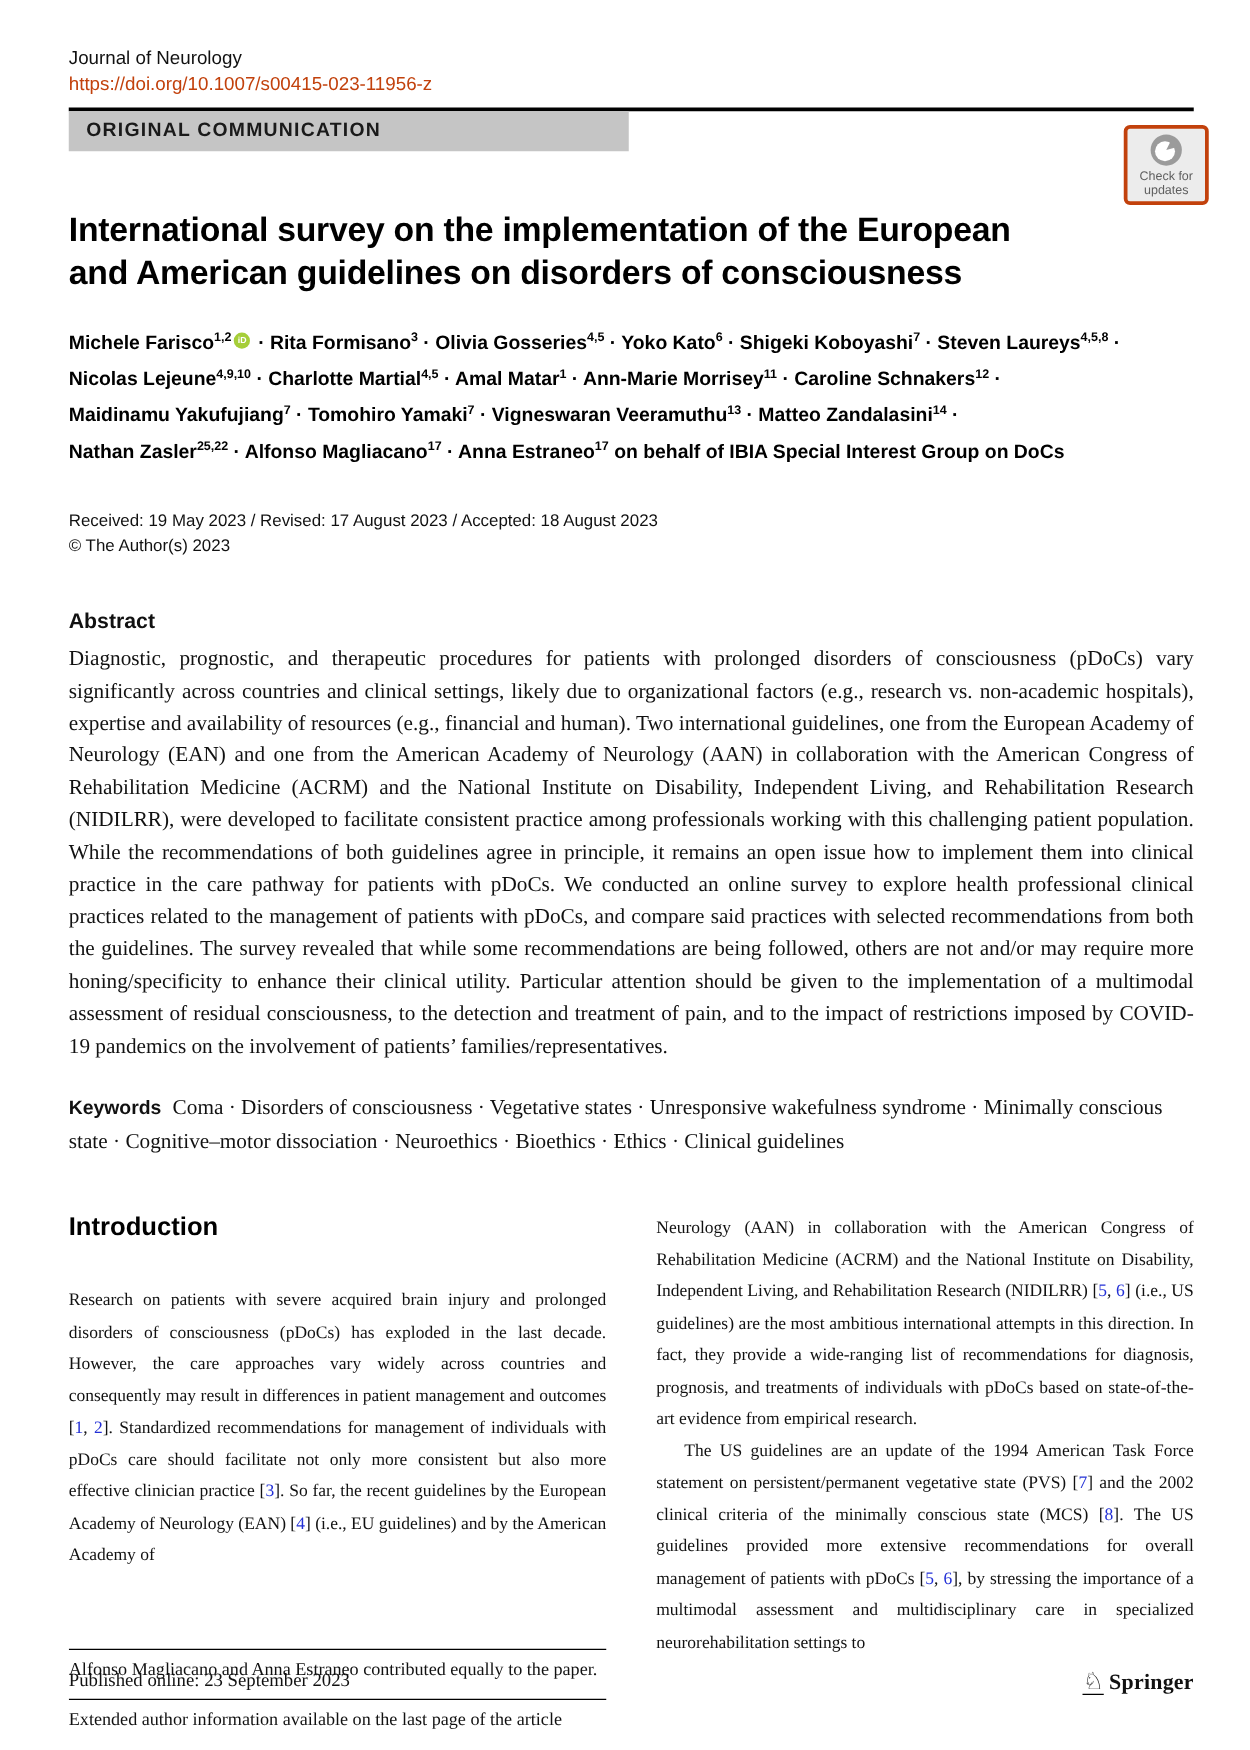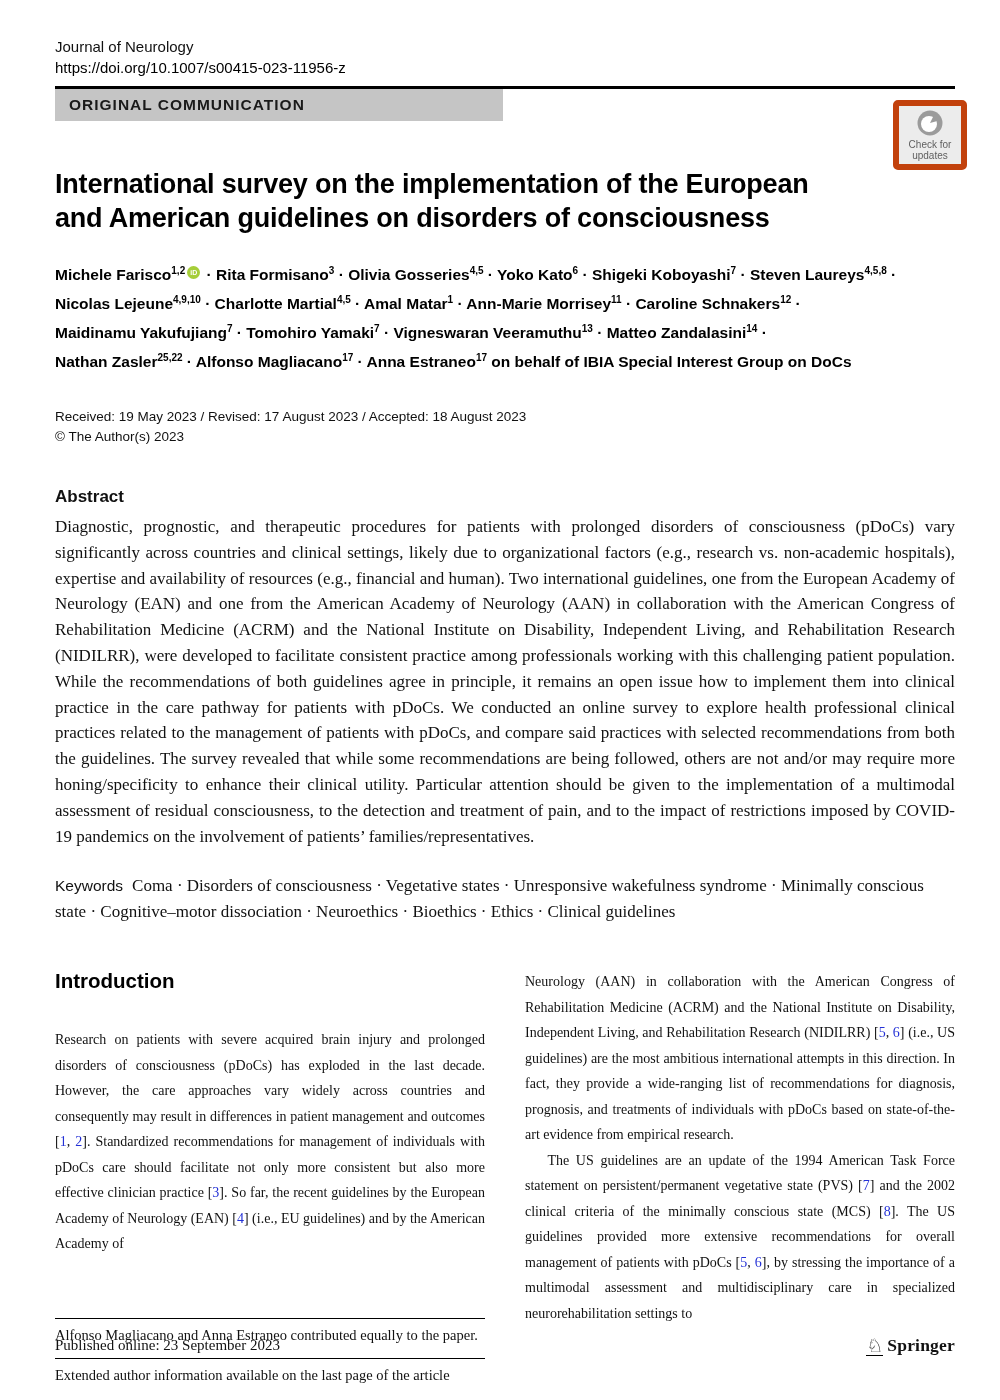--- a/index.html
+++ b/index.html
@@ -3,49 +3,49 @@
 <meta charset="utf-8">
 <style>
   html,body{margin:0;padding:0;background:#fff;}
   body{width:1000px;height:1400px;overflow:hidden;color:#111;
        font-family:"Liberation Serif",serif;-webkit-font-smoothing:antialiased;}
   .page{position:relative;width:1000px;height:1400px;box-sizing:border-box;
         padding:36px 45px 0 55px;}
   
   .journal-line{font-family:"Liberation Sans",sans-serif;font-size:15px;line-height:21px;}
   .doi-line{font-family:"Liberation Sans",sans-serif;font-size:15px;line-height:21px;
-            color:#000000;text-decoration:none;display:inline-block;}
+            color:#c2410c;text-decoration:none;display:inline-block;}
   .top-rule{border:0;border-top:3.5px solid #000;margin:8px 0 0 0;}
   .banner{background:#c5c5c5;width:418px;padding:7px 16px 7px 14px;
           font-family:"Liberation Sans",sans-serif;font-weight:700;font-size:15.5px;
           letter-spacing:1px;color:#1a1a1a;}
   
   .badge{position:absolute;top:100px;right:33px;width:62px;height:58px;background:#ececec;
-         border:6px solid #c2410c;border-radius:5px;display:flex;flex-direction:column;
+         border:3px solid #c2410c;border-radius:5px;display:flex;flex-direction:column;
          align-items:center;justify-content:center;cursor:pointer;}
   .badge-txt{font-family:"Liberation Sans",sans-serif;font-size:10px;line-height:11px;
              color:#5f5f5f;text-align:center;margin-top:2px;}
   
   .title{margin-top:46px;font-family:"Liberation Sans",sans-serif;font-weight:700;
          font-size:27px;line-height:34px;letter-spacing:-0.2px;color:#000;}
   .authors{margin-top:26px;font-family:"Liberation Sans",sans-serif;font-weight:700;
            font-size:15.5px;line-height:27px;color:#000;}
   .authors .seg-sup{font-size:10px;position:relative;top:-6px;}
   .seg-orcid{display:inline-flex;width:13px;height:13px;border-radius:50%;background:#a6ce39;
              color:#fff;font-family:"Liberation Sans",sans-serif;font-size:7px;font-weight:700;
              align-items:center;justify-content:center;position:relative;top:-5px;
              margin:0 2px;cursor:pointer;}
   .dates{margin-top:30px;font-family:"Liberation Sans",sans-serif;font-size:13.5px;
          line-height:20px;}
   
   .abstract-head{margin-top:40px;font-family:"Liberation Sans",sans-serif;font-weight:700;
                  font-size:17px;}
   .abstract-text{margin-top:7px;font-size:17px;line-height:25.8px;text-align:justify;}
   .keywords{margin-top:24px;font-size:17px;line-height:26px;}
-  .kw-label{font-family:"Liberation Sans",sans-serif;font-weight:400;font-size:15.5px;
+  .kw-label{font-family:"Liberation Sans",sans-serif;font-weight:700;font-size:15.5px;
             margin-right:9px;}
   
   .columns{margin-top:44px;display:flex;gap:40px;height:428px;overflow:hidden;}
   .col{width:435px;display:flex;flex-direction:column;}
   .intro-head{font-family:"Liberation Sans",sans-serif;font-weight:700;font-size:20.5px;
               color:#000;}
   .body-par{font-size:14px;line-height:25.5px;text-align:justify;margin:0;}
   .col-left .body-par{margin-top:34px;}
   .par-indent{text-indent:1.6em;}
   .seg-link{color:#2330d6;cursor:pointer;}

